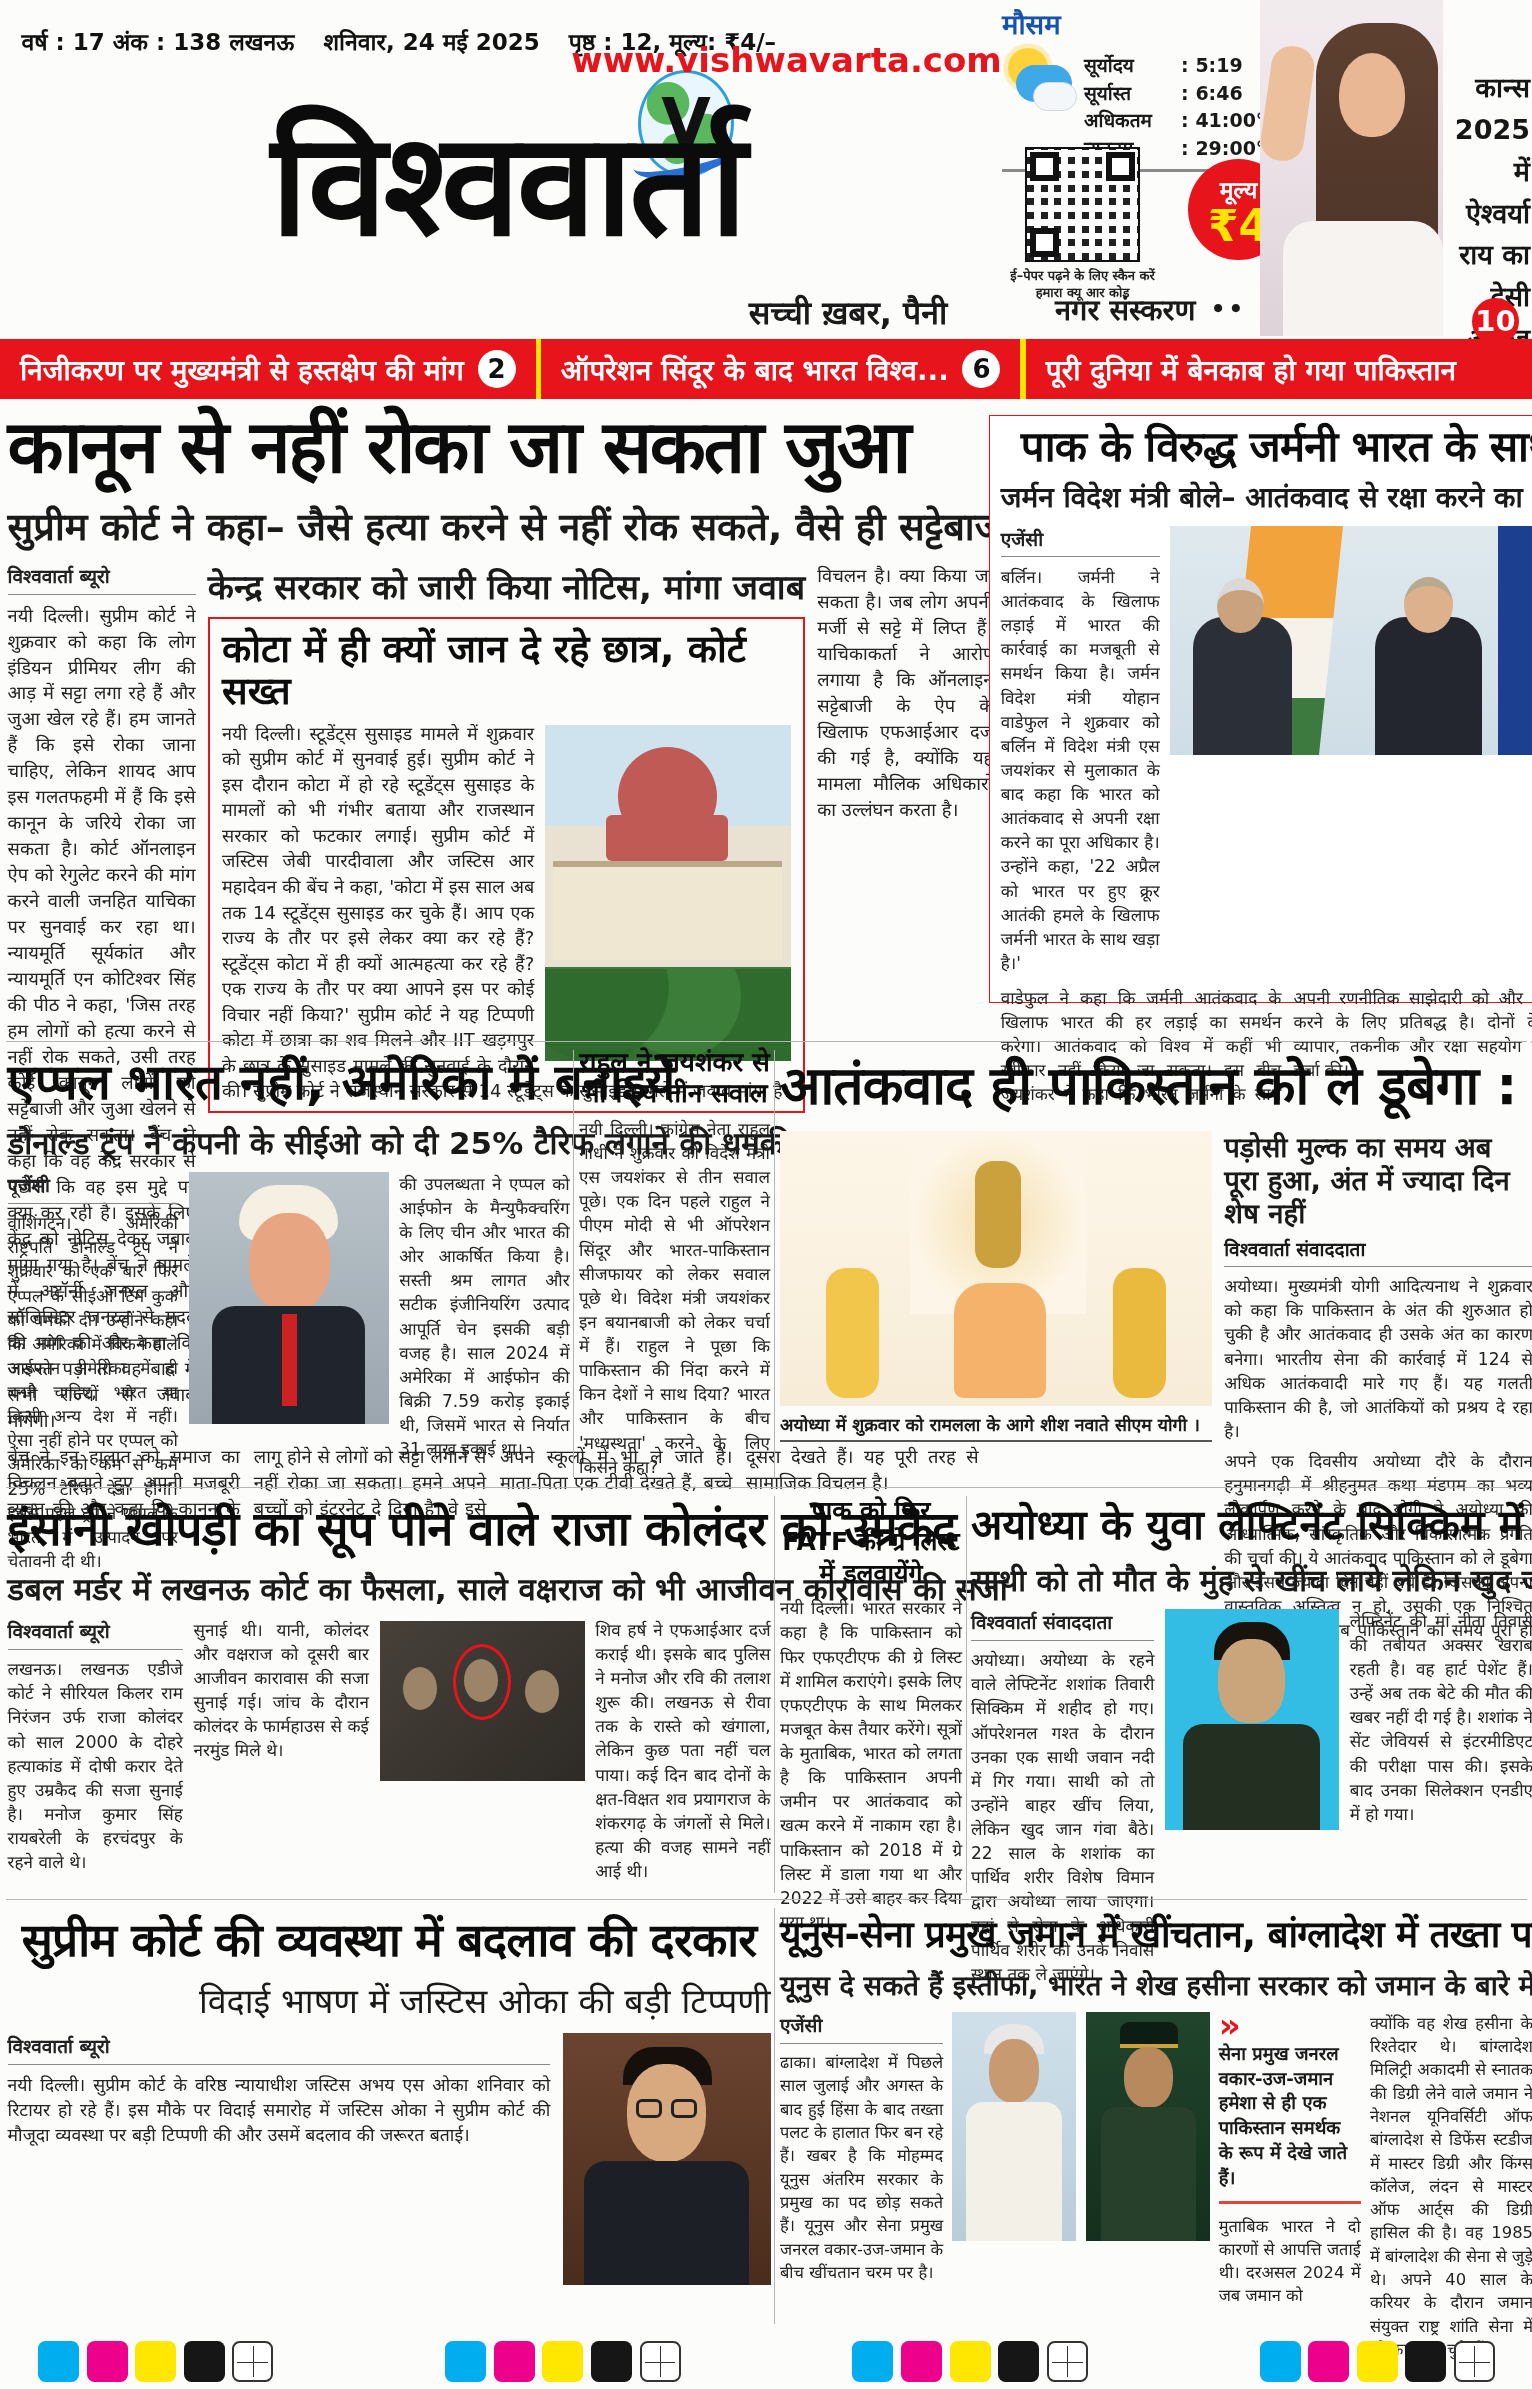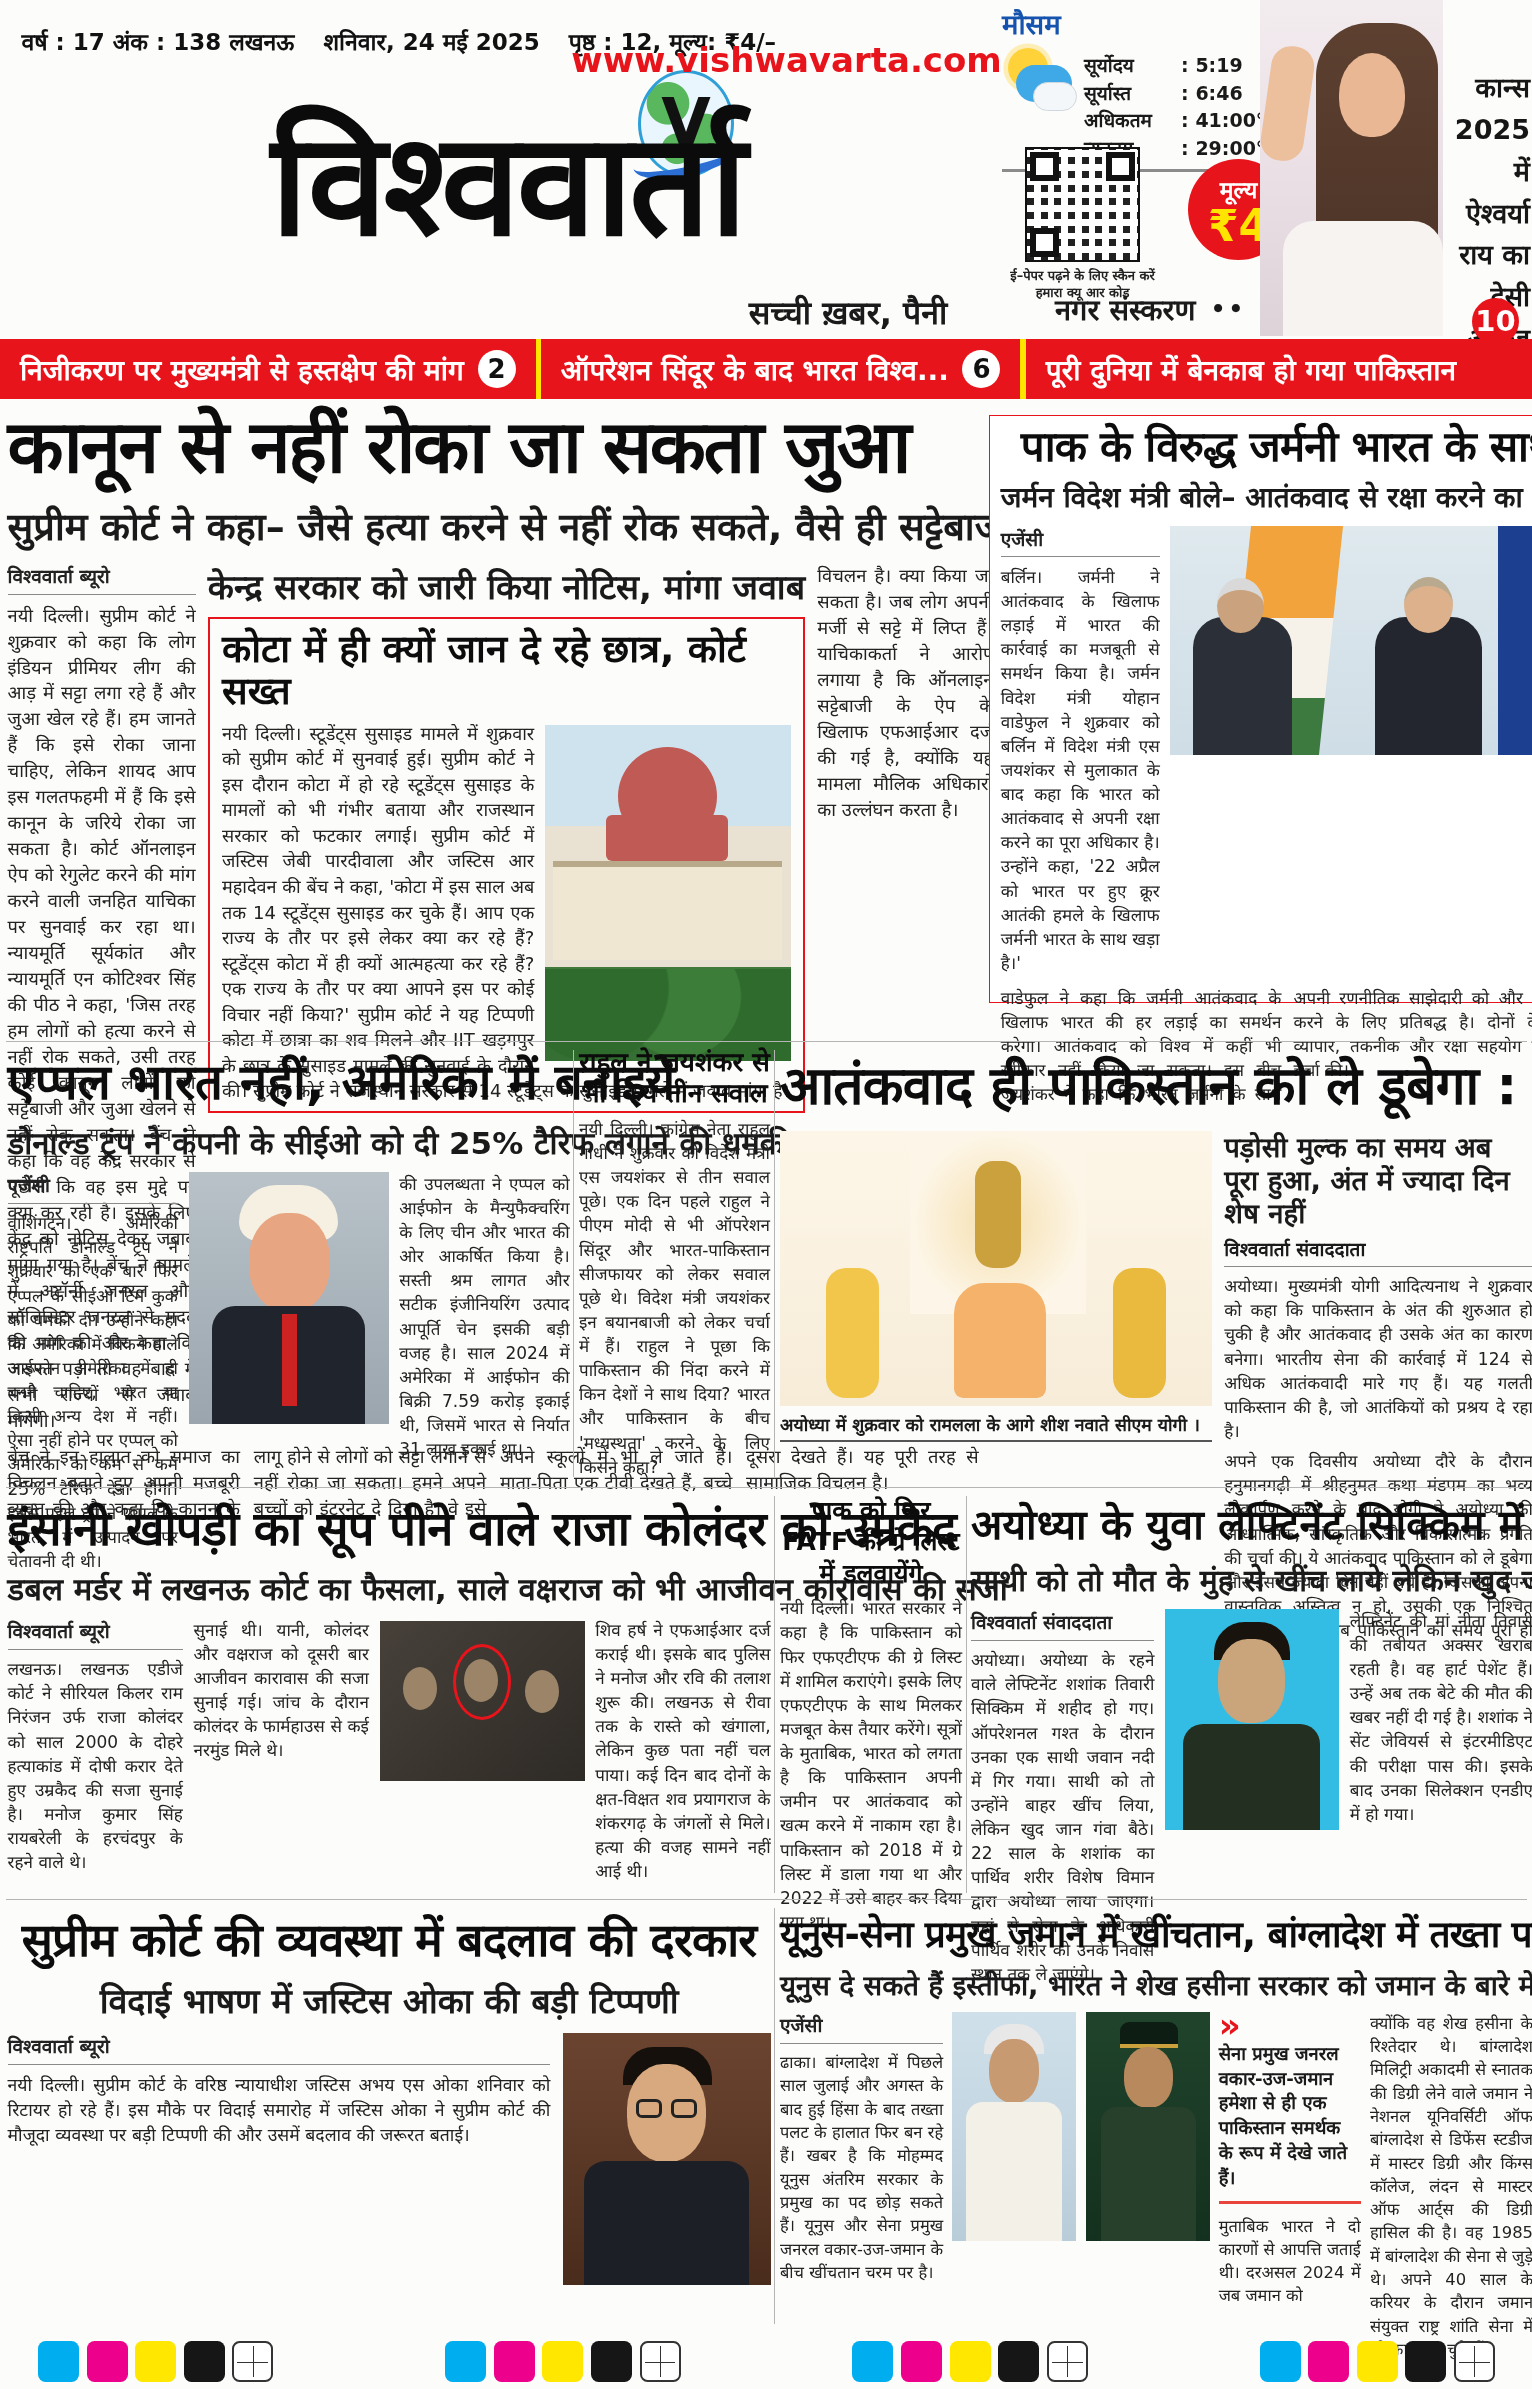--- a/index.html
+++ b/index.html
@@ -155,21 +155,21 @@
   .lt-row { display:flex; gap:10.7px; margin-top:9.2px; }
   .lt-col { flex:1; font-size:17px; }
   .lt-photo { flex:0 0 174px; height:221px; background:#33bde4; }
   .lt-photo .hair { position:absolute; left:49px; top:13.7px; width:76px; height:38px; border-radius:30.5px 30.5px 0 0; background:#19130e; }
   .lt-photo .face { position:absolute; left:53px; top:30.5px; width:67px; height:84px; border-radius:44%; background:#caa57c; }
   .lt-photo .unif { position:absolute; left:18.3px; top:115px; width:137px; height:107px; border-radius:20px 20px 0 0; background:#233021; }
 
   
   .story-oka { left:7.6px; top:1907px; width:763px; }
   .story-oka h2 { font-size:46px; text-align:center; white-space:nowrap; letter-spacing:-0.8px; }
-  .story-oka .sub { font-size:34px; font-weight:bold; text-align:center; margin-top:7.6px; white-space:nowrap; }
+  .story-oka .sub { font-size:34px; font-weight:normal; text-align:right; margin-top:7.6px; white-space:nowrap; }
   .o-row { display:flex; gap:12.2px; margin-top:10.7px; }
   .o-col { flex:1; font-size:17.6px; }
   .o-photo { flex:0 0 208px; height:252px; background:linear-gradient(180deg,#6b4430,#4a2c1c); }
   .o-photo .hair { position:absolute; left:60px; top:13.7px; width:89px; height:38px; border-radius:30.5px 30.5px 0 0; background:#15100c; }
   .o-photo .face { position:absolute; left:64px; top:30.5px; width:79px; height:98px; border-radius:46%; background:#d8a87f; }
   .o-photo .gl { position:absolute; left:73px; top:66px; width:26px; height:18.3px; border:3.1px solid #222; border-radius:6.1px; }
   .o-photo .gr { position:absolute; left:108px; top:66px; width:26px; height:18.3px; border:3.1px solid #222; border-radius:6.1px; }
   .o-photo .suit { position:absolute; left:21.4px; top:128px; width:165px; height:124px; border-radius:21.4px 21.4px 0 0; background:#1d1f26; }
   .story-bd { left:780px; top:1907px; width:753px; }
   .story-bd h2 { font-size:37px; text-align:center; white-space:nowrap; letter-spacing:-0.8px; }

